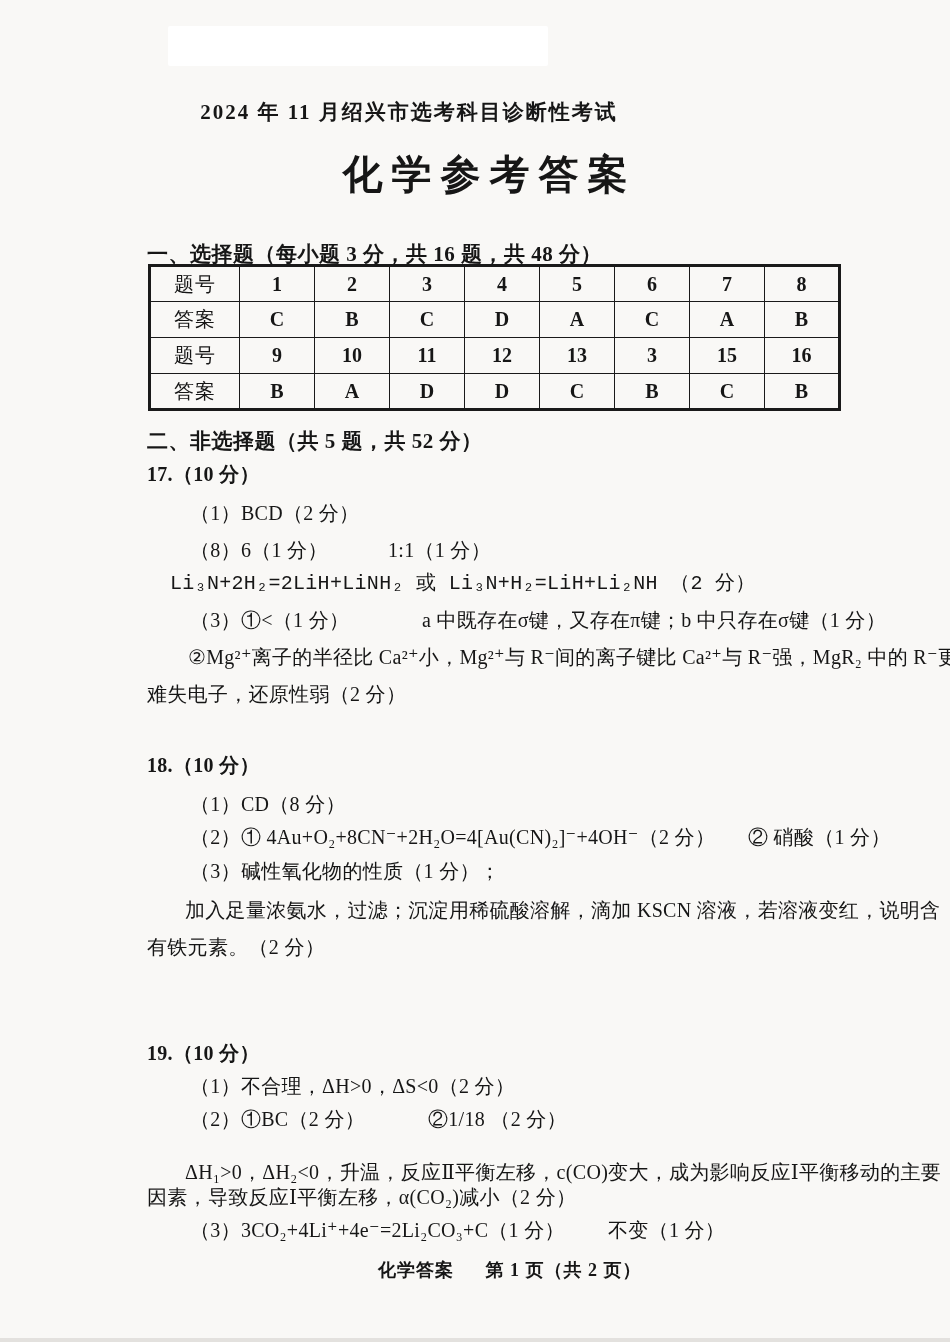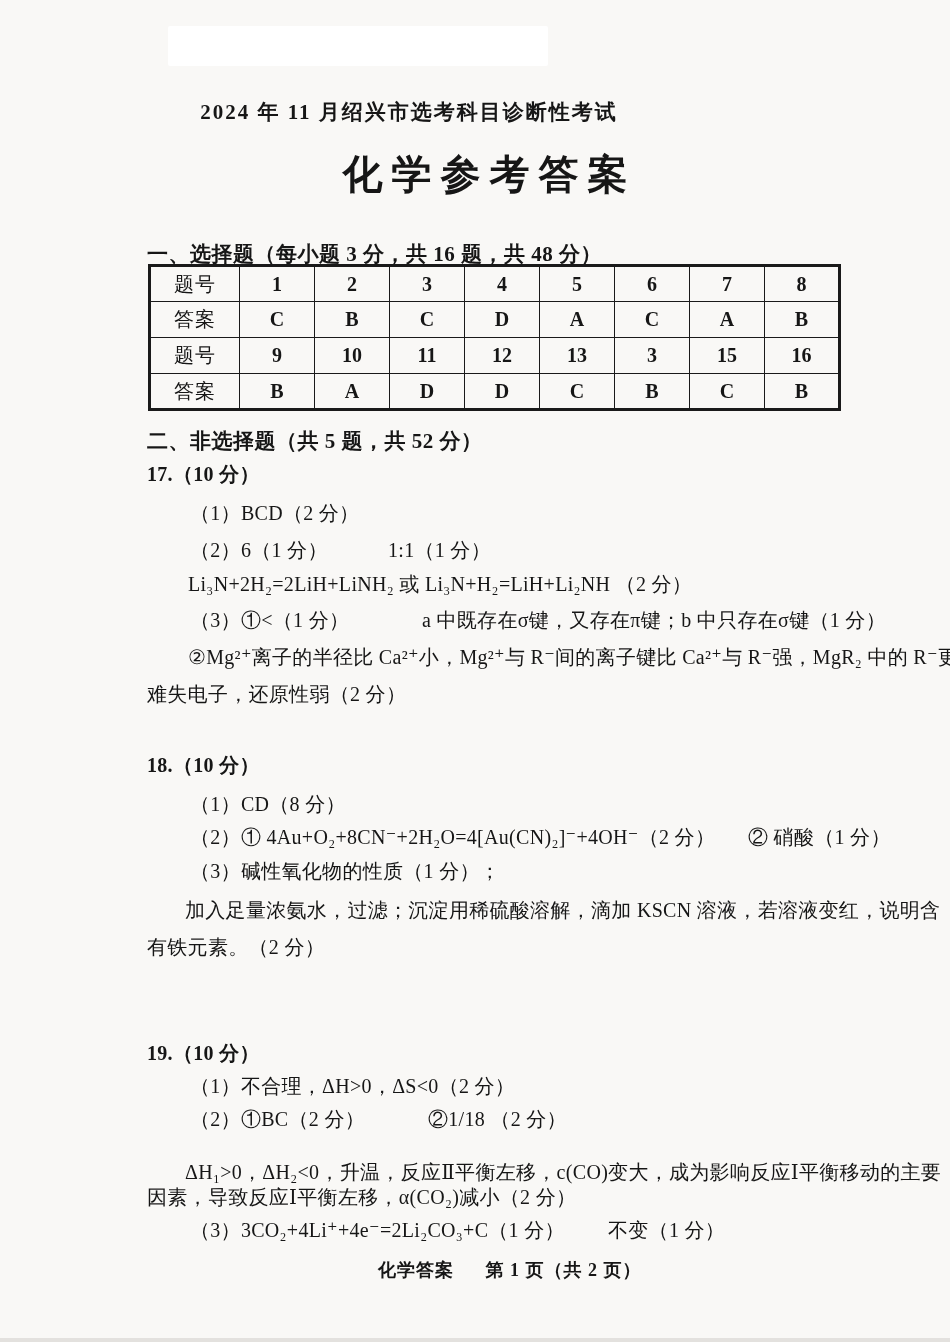--- a/index.html
+++ b/index.html
@@ -162,24 +162,24 @@
         <td>B</td>
       </tr>
     </tbody>
   </table>
 
   <div class="sec-heading" style="left:147px; top:427px;">二、非选择题（共 5 题，共 52 分）</div>
 
   <div class="line qnum" style="left:147px; top:461px;">17.（10 分）</div>
   <div class="line" style="left:190px; top:500px;">（1）BCD（2 分）</div>
   <div class="line" style="left:190px; top:537px;">
-    <span>（2）6（1 分）</span>
+    <span>（8）6（1 分）</span>
     <span class="part2" style="left:198px;">1:1（1 分）</span>
   </div>
-  <div class="line" style="left:188px; top:571px;">Li₃N+2H₂=2LiH+LiNH₂ 或 Li₃N+H₂=LiH+Li₂NH （2 分）</div>
+  <div class="line" style="left:170px; top:571px;font-family:Liberation Mono, monospace;">Li₃N+2H₂=2LiH+LiNH₂ 或 Li₃N+H₂=LiH+Li₂NH （2 分）</div>
   <div class="line" style="left:190px; top:607px;">
     <span>（3）①&lt;（1 分）</span>
     <span class="part2" style="left:232px;">a 中既存在σ键，又存在π键；b 中只存在σ键（1 分）</span>
   </div>
   <div class="line" style="left:188px; top:644px;">②Mg²⁺离子的半径比 Ca²⁺小，Mg²⁺与 R⁻间的离子键比 Ca²⁺与 R⁻强，MgR₂ 中的 R⁻更</div>
   <div class="line" style="left:147px; top:681px;">难失电子，还原性弱（2 分）</div>
 
   <div class="line qnum" style="left:147px; top:752px;">18.（10 分）</div>
   <div class="line" style="left:190px; top:791px;">（1）CD（8 分）</div>
   <div class="line" style="left:190px; top:824px;">

